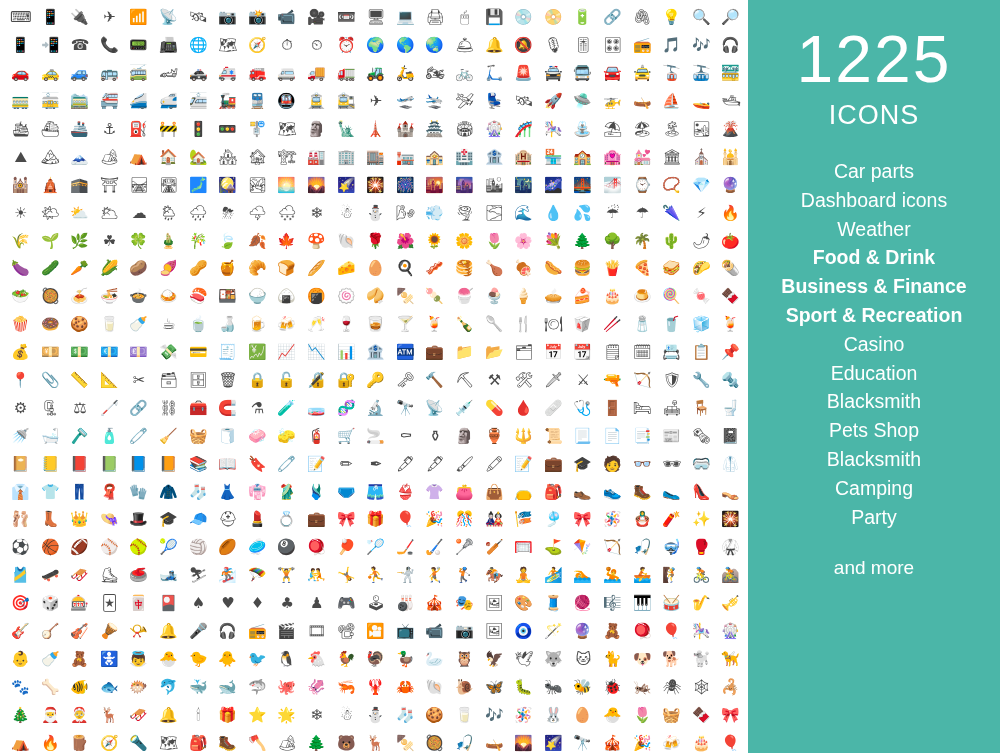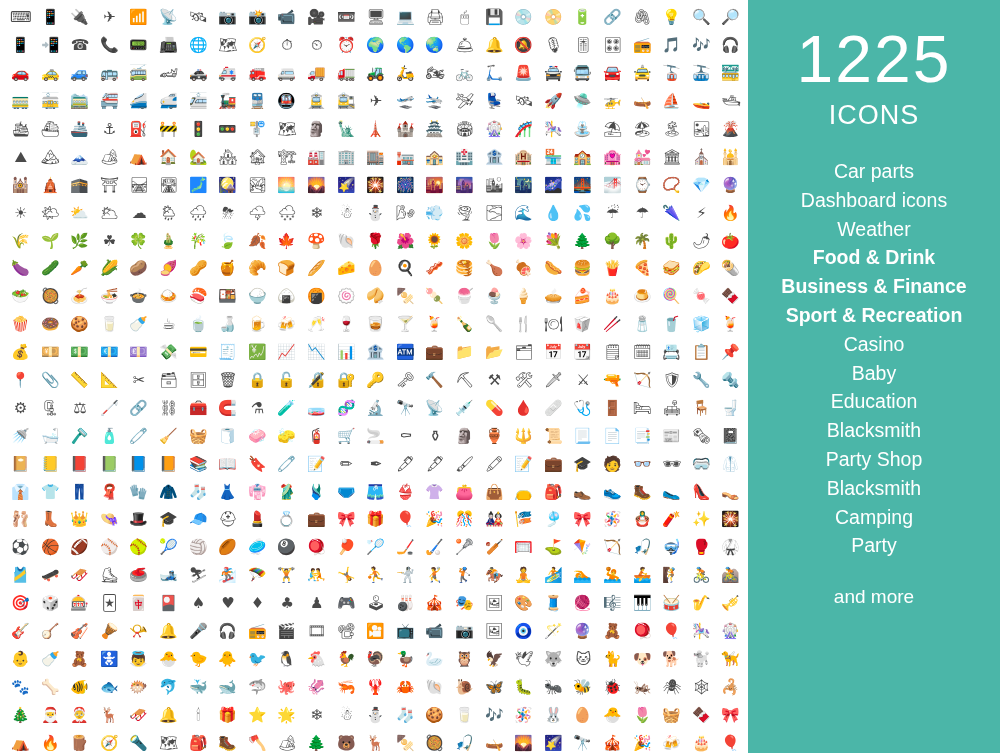--- a/index.html
+++ b/index.html
@@ -2137,24 +2137,23 @@
     <div id="count-number">1225</div>
     <div id="count-word">ICONS</div>
     <ul id="category-list">
         <li>Car parts</li>
         <li>Dashboard icons</li>
         <li>Weather</li>
         <li class="bold">Food &amp; Drink</li>
         <li class="bold">Business &amp; Finance</li>
         <li class="bold">Sport &amp; Recreation</li>
         <li>Casino</li>
-        <li>Baby</li>
         <li>Education</li>
         <li>Blacksmith</li>
-        <li>Party Shop</li>
+        <li>Pets Shop</li>
         <li>Blacksmith</li>
         <li>Camping</li>
         <li>Party</li>
       </ul>
     <div id="and-more">and more</div>
   </aside>
 
 </div>
 
 </body></html>

